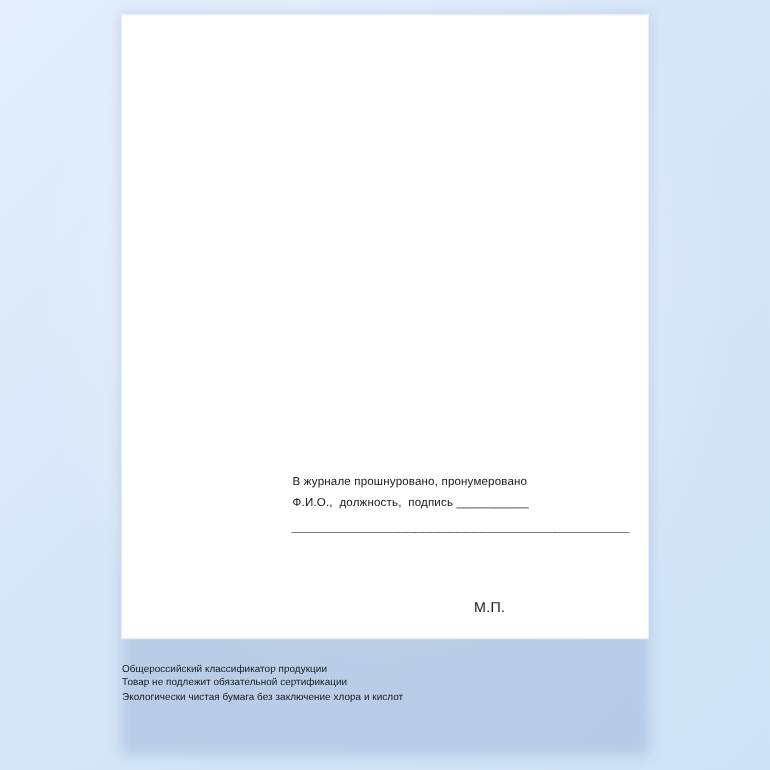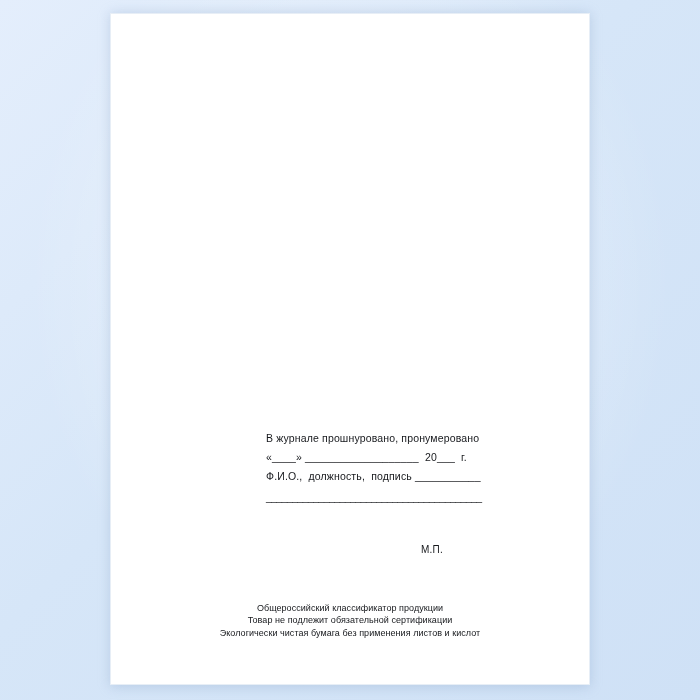--- a/index.html
+++ b/index.html
@@ -35,21 +35,21 @@
     height: 674px;
     background: rgba(120,150,190,0.30);
     filter: blur(6px);
     border-radius: 2px;
   }
   #document-page {
     position: absolute;
     left: 110px;
     top: 13px;
     width: 480px;
-    height: 672px;
+    height: 568px;
     background: #ffffff;
     box-sizing: border-box;
     border: 1px solid #e7eef6;
   }
   #page-inner {
     position: absolute;
     left: 0;
     top: 0;
     right: 0;
     bottom: 0;
@@ -64,69 +64,68 @@
     color: #16181c;
     font-size: 10.5px;
     line-height: 19px;
     letter-spacing: 0.15px;
   }
   #certify-block .line {
     white-space: pre;
   }
   #certify-block .dashline {
     letter-spacing: -0.3px;
-    font-size: 10px;
+    font-size: 14px;
     margin-top: 2px;
+    font-style: italic;
   }
 
   
   #stamp-place {
     position: absolute;
-    left: 310px;
+    left: 320px;
     top: 530px;
-    font-size: 10px;
+    font-size: 13px;
     color: #16181c;
     letter-spacing: 0.2px;
   }
 
   
   #footer-block {
     position: absolute;
     left: 0;
     right: 0;
     top: 588px;
-    text-align: center;
     color: #16181c;
     font-size: 9px;
     line-height: 12.4px;
     letter-spacing: 0.05px;
   }
   #footer-block div {
     white-space: pre;
   }
 </style>
 </head>
 <body>
 
 <div id="stage">
   <div id="page-shadow"></div>
 
   <div id="document-page">
     <div id="page-inner">
 
       <div id="certify-block">
         <div class="line">В журнале прошнуровано, пронумеровано</div>
-        <div class="line">«____» ___________________  20___  г.</div>
         <div class="line">Ф.И.О.,  должность,  подпись ___________</div>
         <div class="line dashline">_________________________________________</div>
       </div>
 
       <div id="stamp-place">М.П.</div>
 
       <div id="footer-block">
         <div>Общероссийский классификатор продукции</div>
         <div>Товар не подлежит обязательной сертификации</div>
-        <div>Экологически чистая бумага без применения листов и кислот</div>
+        <div>Экологически чистая бумага без заключение хлора и кислот</div>
       </div>
 
     </div>
   </div>
 </div>
 
 </body></html>

